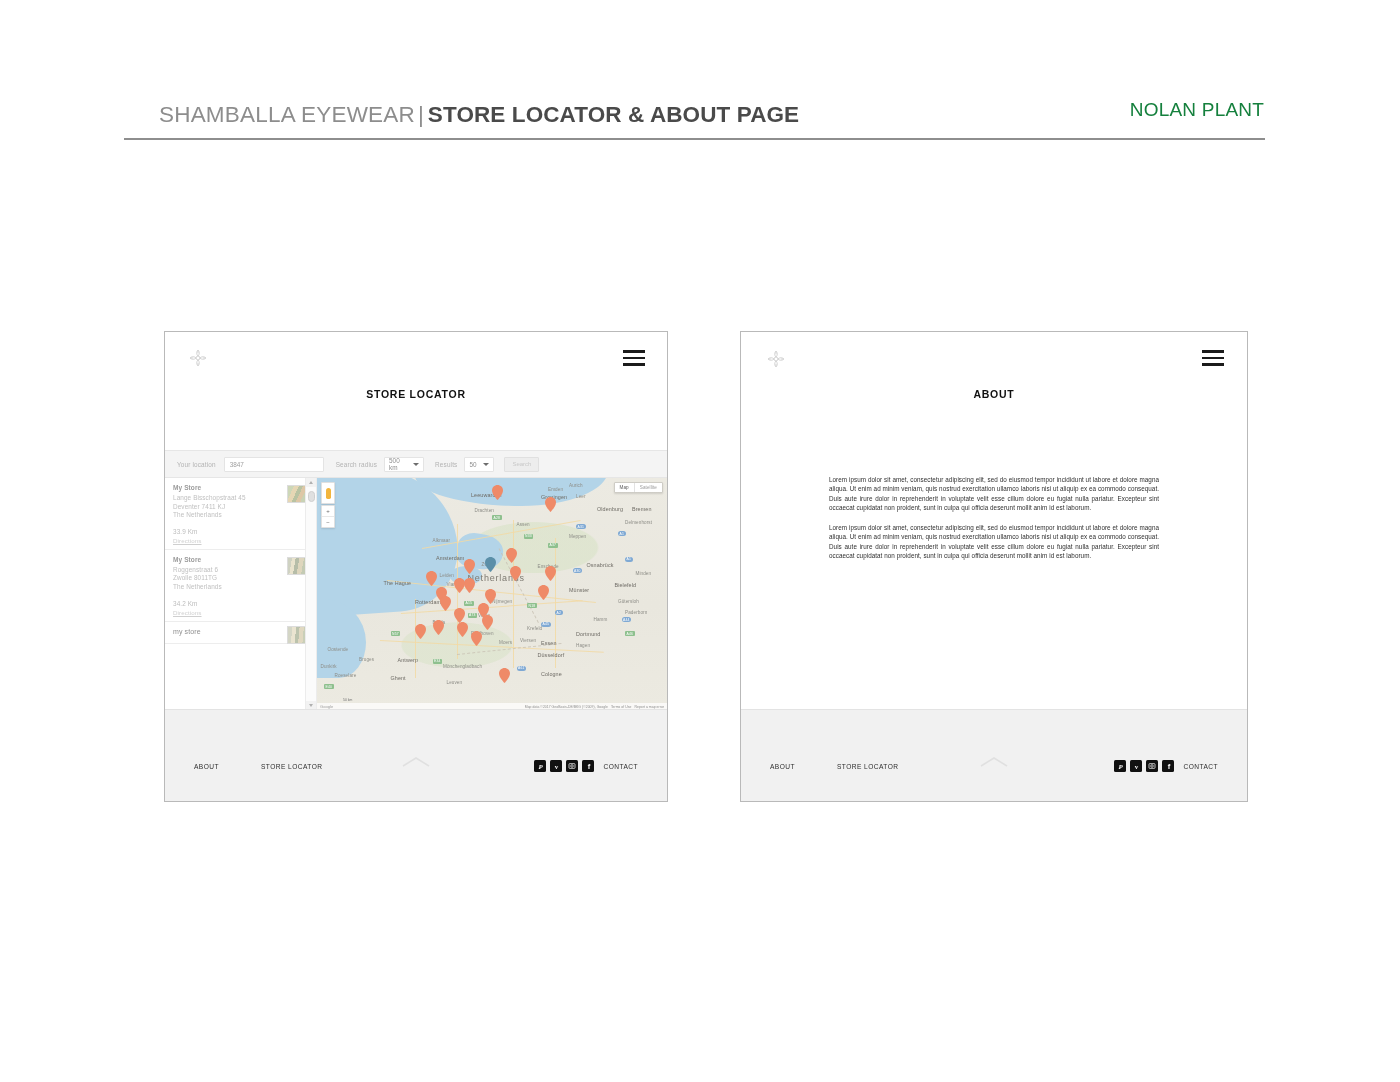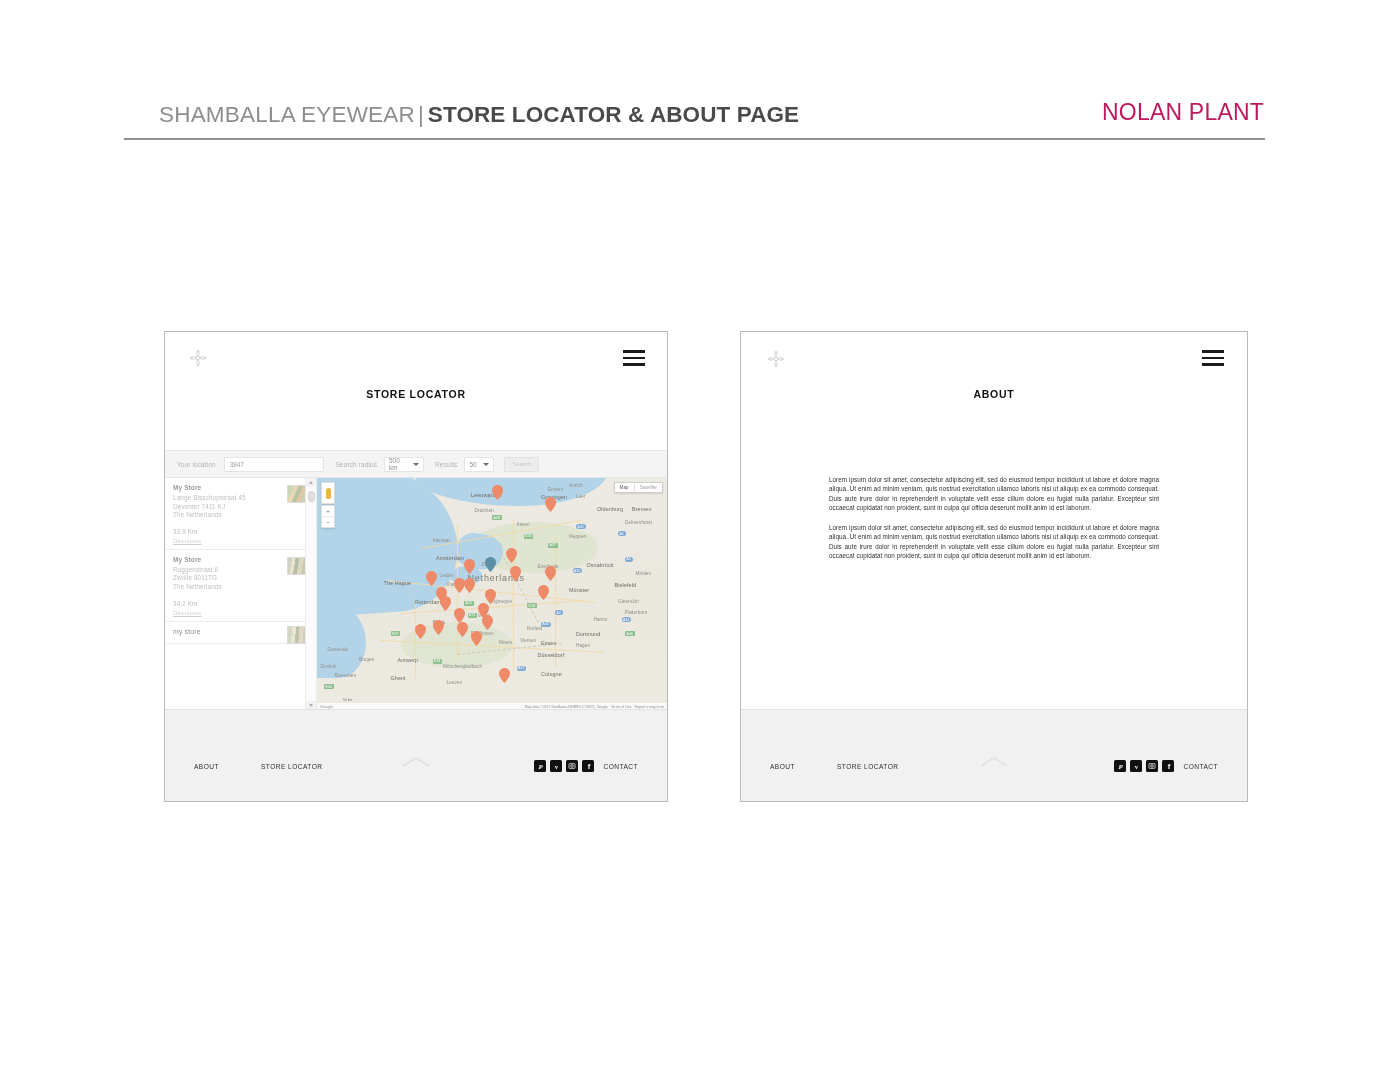--- a/index.html
+++ b/index.html
@@ -23,21 +23,21 @@
     font-size:22.5px;letter-spacing:.2px;color:#8d8d8d;font-weight:400;
   }
   .title-sep{
     font-size:22.5px;color:#8d8d8d;font-weight:300;padding:0 4px 0 3px;
   }
   .doc-title{
     font-size:22.5px;letter-spacing:.1px;color:#4a4a4a;font-weight:700;
   }
   .author-name{
     position:absolute;right:0;top:1px;
-    font-size:23px;letter-spacing:.2px;color:#be185d;font-weight:400;
+    font-size:19px;letter-spacing:.2px;color:#15803d;font-weight:400;
     white-space:nowrap;
   }
   .header-rule{
     position:absolute;left:124px;top:138px;width:1141px;height:2px;
     background:#8e8e8e;
   }
 
   
   .mockup{
     position:absolute;background:#ffffff;

